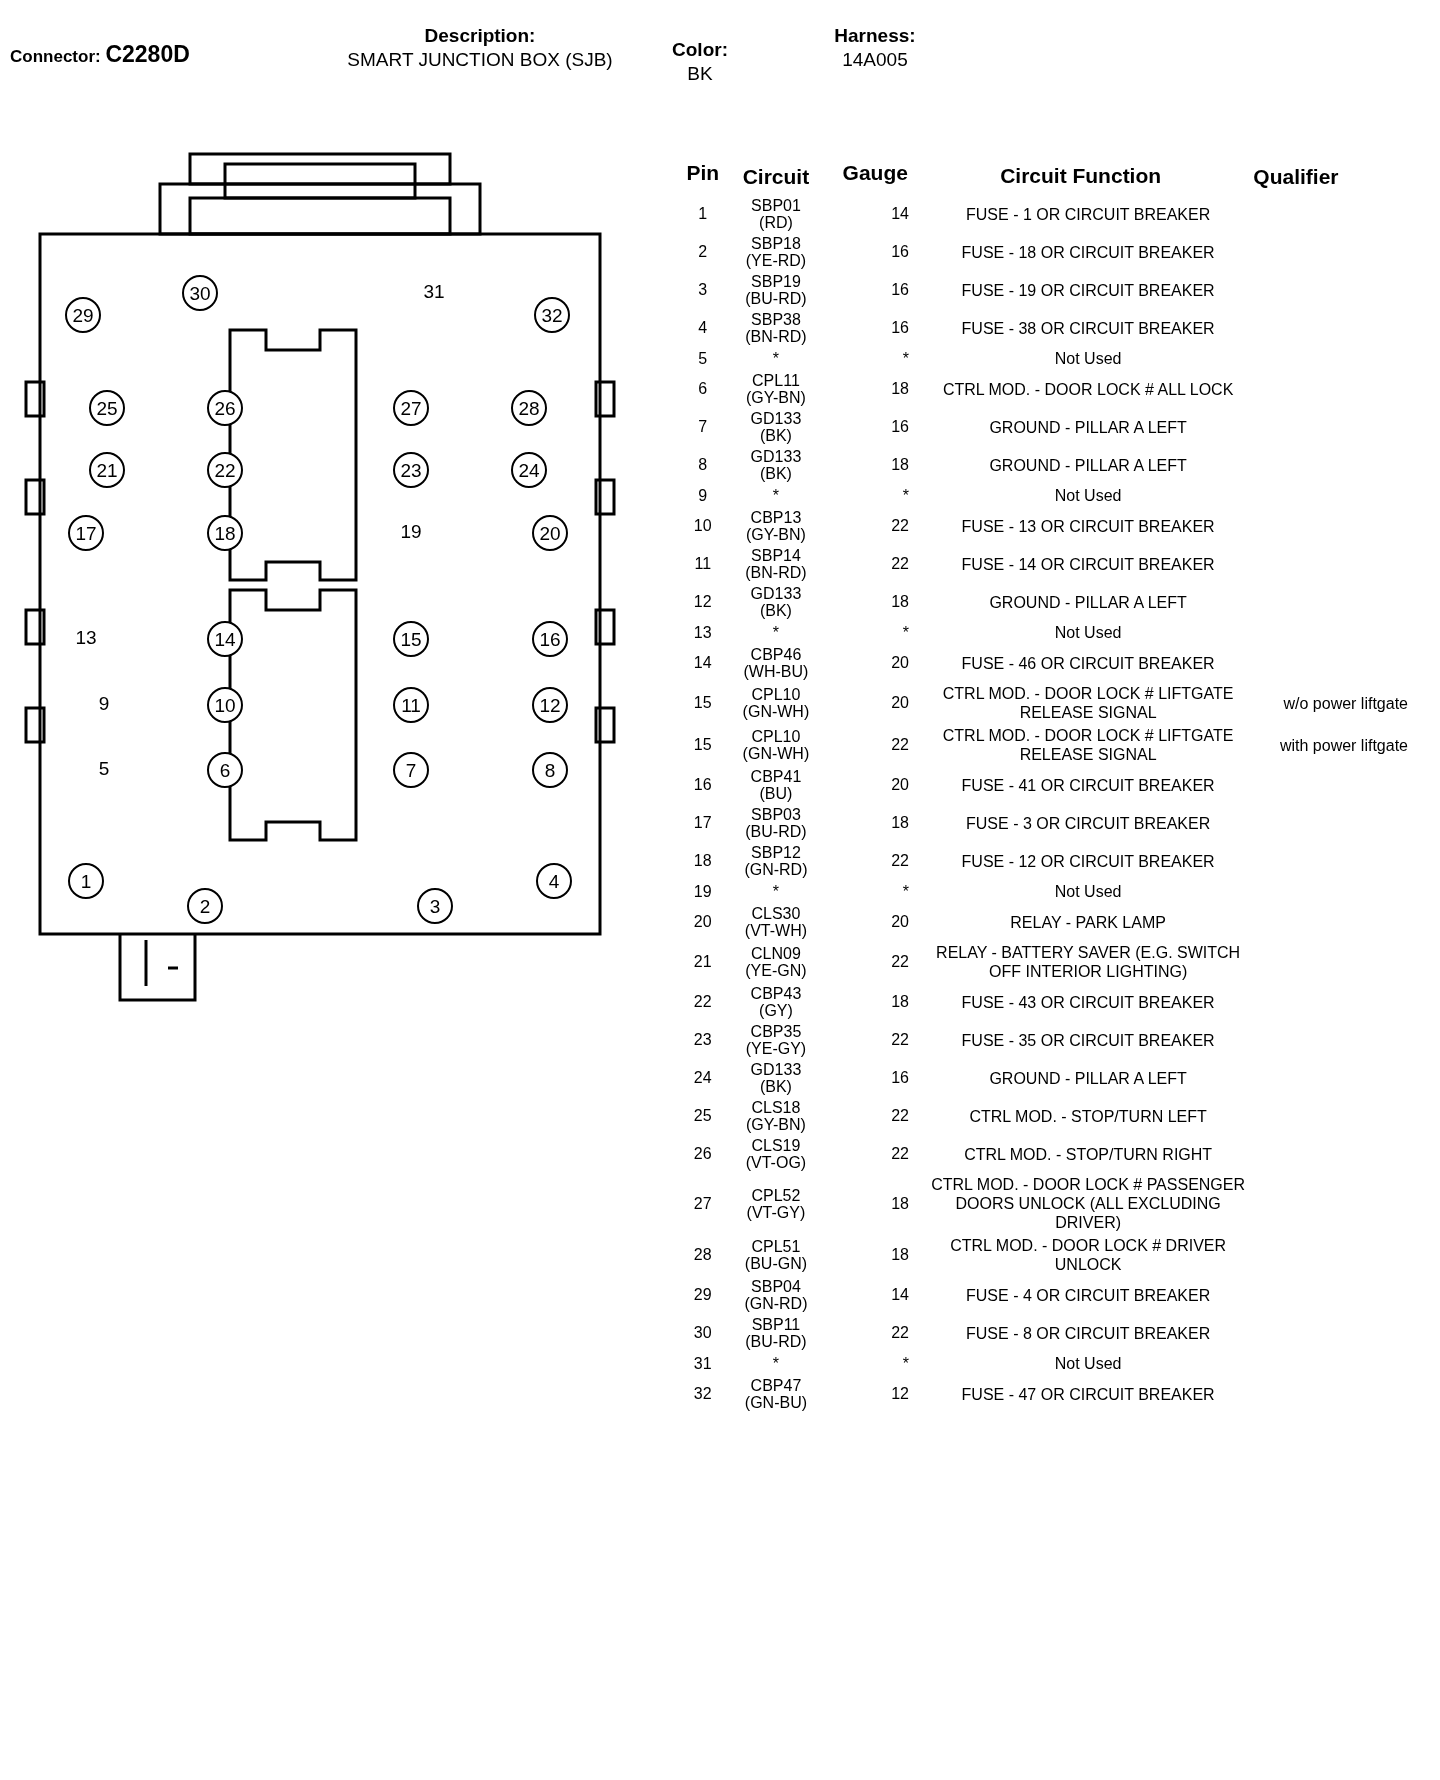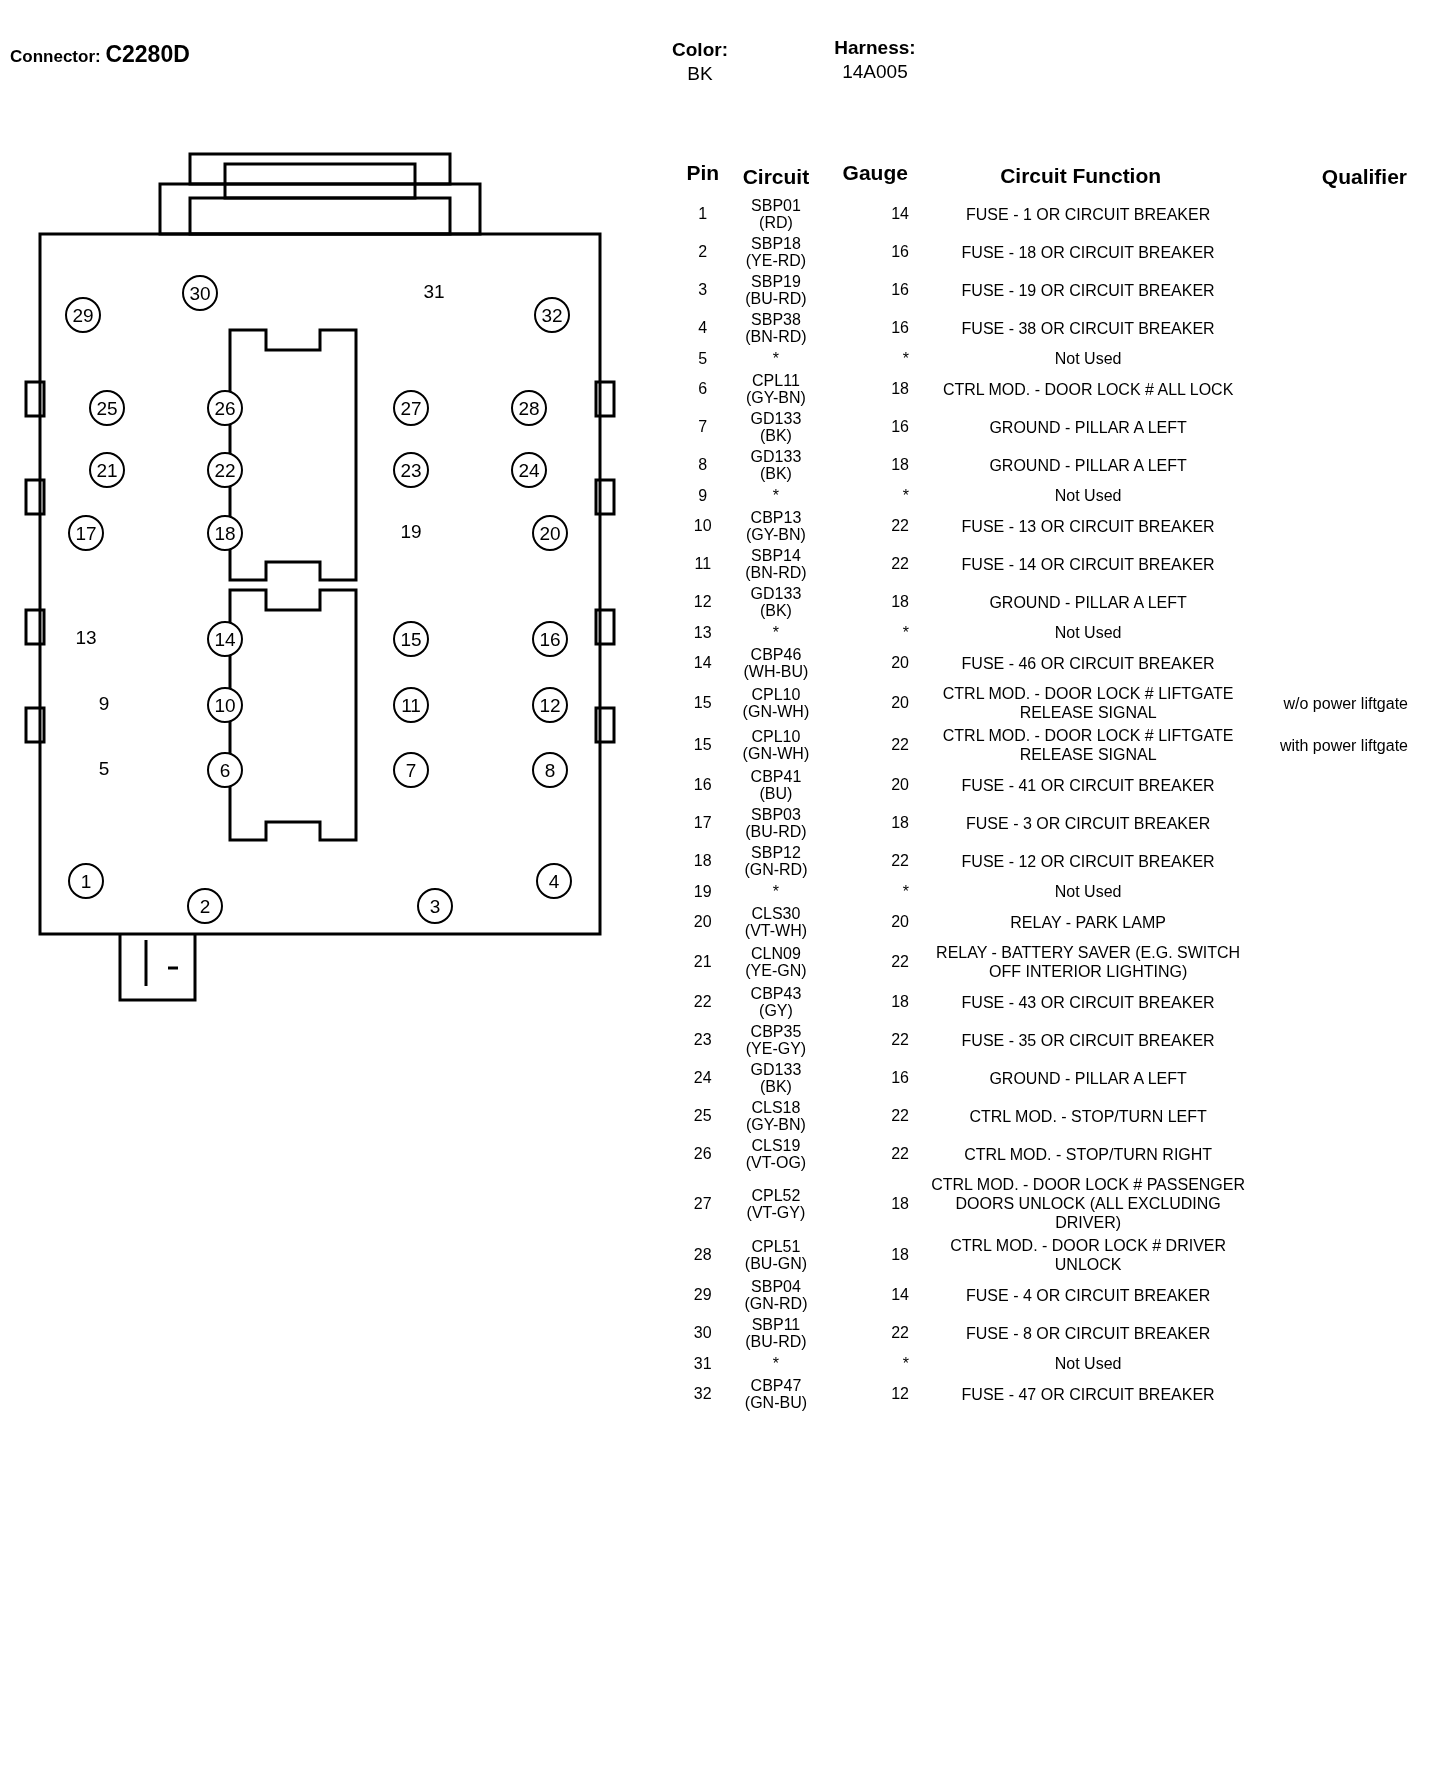--- a/index.html
+++ b/index.html
@@ -42,21 +42,21 @@
   #connector-cell {
     left: 10px;
     top: 32px;
     width: 330px;
     text-align: left;
   }
   #connector-cell .hdr-label { font-size: 17px; display: inline; }
   #connector-cell .hdr-value { font-size: 23px; font-weight: bold; display: inline; }
   #description-cell { left: 330px; top: 14px; width: 300px; }
   #color-cell { left: 645px; top: 28px; width: 110px; }
-  #harness-cell { left: 780px; top: 26px; width: 190px; }
+  #harness-cell { left: 780px; top: 14px; width: 190px; }
   #basepart-cell { left: 1000px; top: 14px; width: 280px; }
 
   
   #connector-drawing {
     position: absolute;
     left: 20px;
     top: 150px;
     width: 660px;
     height: 920px;
   }
@@ -105,35 +105,39 @@
     vertical-align: middle;
     padding: 2px 0;
   }
   .col-pin { width: 46px; text-align: center; }
   .col-circuit { width: 92px; text-align: center; line-height: 17px; }
   .col-gauge { width: 80px; text-align: right; }
   .col-func { width: 320px; text-align: center; padding-left: 14px !important; line-height: 19px; }
   .col-qual { width: 140px; text-align: right; padding-left: 10px !important; line-height: 17px; font-size: 15px; }
 
   th.col-func { text-align: center; padding-left: 0 !important; }
-  th.col-qual { text-align: right; padding-left: 0 !important; font-size: 21px; }
+  th.col-qual { text-align: left; padding-left: 0 !important; font-size: 21px; }
 
   .circuit-name { display: block; }
   .circuit-color { display: block; }
   .notused { font-size: 16px; }
 </style>
 </head>
 <body>
 
 <div class="header">
 
   <div class="hdr-cell" id="connector-cell">
     <span class="hdr-label">Connector: </span><span class="hdr-value">C2280D</span>
   </div>
 
+  <div class="hdr-cell" id="description-cell">
+    <div class="hdr-label">Description:</div>
+    <div class="hdr-value">SMART JUNCTION BOX (SJB)</div>
+  </div>
 
   <div class="hdr-cell" id="color-cell">
     <div class="hdr-label">Color:</div>
     <div class="hdr-value">BK</div>
   </div>
 
   <div class="hdr-cell" id="harness-cell">
     <div class="hdr-label">Harness:</div>
     <div class="hdr-value">14A005</div>
   </div>

